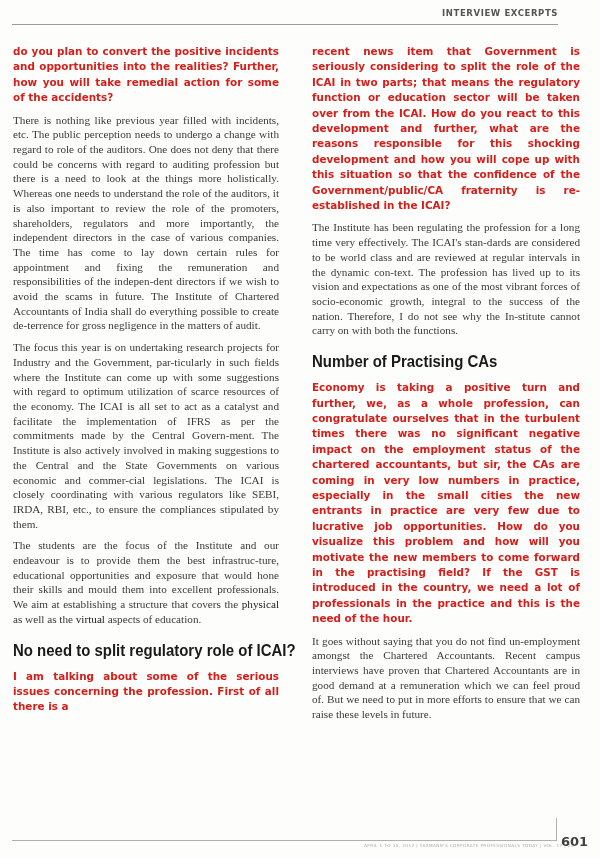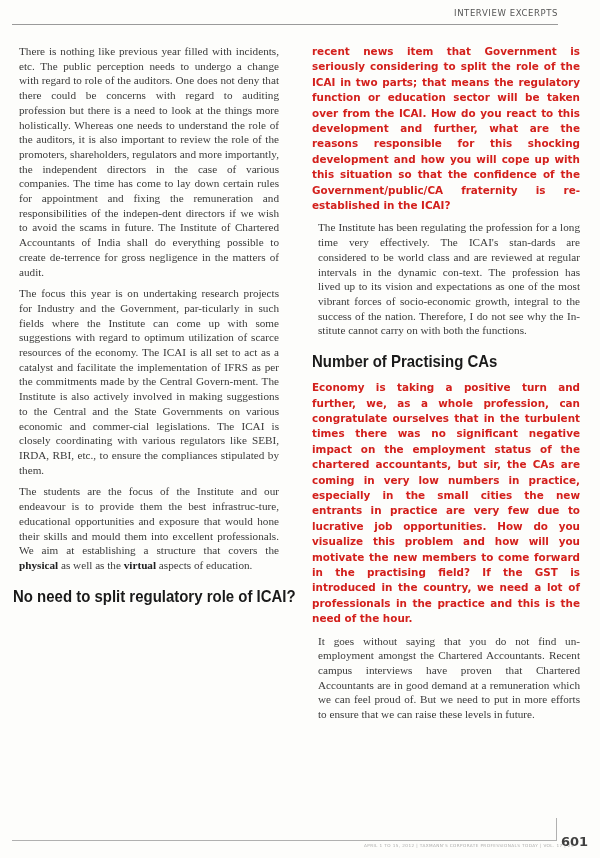--- a/index.html
+++ b/index.html
@@ -6,40 +6,40 @@
   body {
     width: 600px; height: 858px; background: #fdfdfb; position: relative; overflow: hidden;
     font-family: "Liberation Serif", "DejaVu Serif", serif; color: #3a3a3a;
   }
   .header {
     position: absolute; left: 12px; top: 4px; width: 546px; height: 20px;
     border-bottom: 1.5px solid #9a9a9a;
   }
   .section-label {
     position: absolute; right: 0; top: 4px;
-    font-family: "DejaVu Sans", sans-serif; font-size: 8.5px; font-weight: normal;
+    font-family: "DejaVu Sans", sans-serif; font-size: 8.5px; font-weight: bold;
     letter-spacing: 0.6px; color: #555;
   }
   .col {
     position: absolute; top: 44px; width: 266px;
     font-size: 11.2px; line-height: 14.7px; text-align: justify;
   }
   .col.left { left: 13px; }
   .col.right { left: 312px; width: 268px; }
   .q {
     font-family: "DejaVu Sans", sans-serif; font-weight: bold; color: #d3201c;
     font-size: 10.4px; line-height: 15.4px; margin: 0 0 7px 0; text-align: justify;
   }
-  .p { margin: 0 0 7px 6px; }
+  .p { margin: 0 0 7px 0; }
   .h {
     font-family: "Liberation Sans", "DejaVu Sans", sans-serif; font-weight: bold;
     font-size: 17px; line-height: 20px; color: #1a1a1a; margin: 14px 0 8px 0;
     transform: scaleX(0.88); transform-origin: left center; white-space: nowrap;
   }
-  .b { font-weight: bold; color: #222; }
+  .b { font-weight: normal; color: #222; }
   .footer {
     position: absolute; left: 12px; top: 818px; width: 544px; height: 22px;
     border-bottom: 1.2px solid #b0b0b0; border-right: 1.2px solid #b0b0b0;
   }
   .footer-text {
     position: absolute; right: 26px; top: 843px;
     font-family: "DejaVu Sans", sans-serif; font-size: 4.2px; letter-spacing: 0.4px; color: #aaa;
   }
   .page-num {
     position: absolute; left: 561px; top: 834px;
@@ -47,24 +47,26 @@
   }
 </style>
 </head>
 <body>
 
 <div class="header">
   <span class="section-label">INTERVIEW EXCERPTS</span>
 </div>
 
 <div class="col left">
+  <p class="q">do you plan to convert the positive incidents and opportunities into the realities? Further, how you will take remedial action for some of the accidents?</p>
   <p class="p">There is nothing like previous year filled with incidents, etc. The public perception needs to undergo a change with regard to role of the auditors. One does not deny that there could be concerns with regard to auditing profession but there is a need to look at the things more holistically. Whereas one needs to understand the role of the auditors, it is also important to review the role of the promoters, shareholders, regulators and more importantly, the independent directors in the case of various companies. The time has come to lay down certain rules for appointment and fixing the remuneration and responsibilities of the indepen-dent directors if we wish to avoid the scams in future. The Institute of Chartered Accountants of India shall do everything possible to create de-terrence for gross negligence in the matters of audit.</p>
   <p class="p">The focus this year is on undertaking research projects for Industry and the Government, par-ticularly in such fields where the Institute can come up with some suggestions with regard to optimum utilization of scarce resources of the economy. The ICAI is all set to act as a catalyst and facilitate the implementation of IFRS as per the commitments made by the Central Govern-ment. The Institute is also actively involved in making suggestions to the Central and the State Governments on various economic and commer-cial legislations. The ICAI is closely coordinating with various regulators like SEBI, IRDA, RBI, etc., to ensure the compliances stipulated by them.</p>
   <p class="p"><span>The students are the focus of the Institute and our endeavour is to provide them the best infrastruc-ture, educational opportunities and exposure that would hone their skills and mould them into excellent professionals. We aim at establishing a structure that covers the </span><span class="b">physical</span><span> as well as the </span><span class="b">virtual</span><span> aspects of education.</span></p>
   <div class="h">No need to split regulatory role of ICAI?</div>
+  <p class="q">I am talking about some of the serious issues concerning the profession. First of all there is a</p>
 </div>
 
 <div class="col right">
   <p class="q">recent news item that Government is seriously considering to split the role of the ICAI in two parts; that means the regulatory function or education sector will be taken over from the ICAI. How do you react to this development and further, what are the reasons responsible for this shocking development and how you will cope up with this situation so that the confidence of the Government/public/CA fraternity is re-established in the ICAI?</p>
   <p class="p">The Institute has been regulating the profession for a long time very effectively. The ICAI's stan-dards are considered to be world class and are reviewed at regular intervals in the dynamic con-text. The profession has lived up to its vision and expectations as one of the most vibrant forces of socio-economic growth, integral to the success of the nation. Therefore, I do not see why the In-stitute cannot carry on with both the functions.</p>
   <div class="h">Number of Practising CAs</div>
   <p class="q">Economy is taking a positive turn and further, we, as a whole profession, can congratulate ourselves that in the turbulent times there was no significant negative impact on the employment status of the chartered accountants, but sir, the CAs are coming in very low numbers in practice, especially in the small cities the new entrants in practice are very few due to lucrative job opportunities. How do you visualize this problem and how will you motivate the new members to come forward in the practising field? If the GST is introduced in the country, we need a lot of professionals in the practice and this is the need of the hour.</p>
   <p class="p">It goes without saying that you do not find un-employment amongst the Chartered Accountants. Recent campus interviews have proven that Chartered Accountants are in good demand at a remuneration which we can feel proud of. But we need to put in more efforts to ensure that we can raise these levels in future.</p>
 </div>
 

